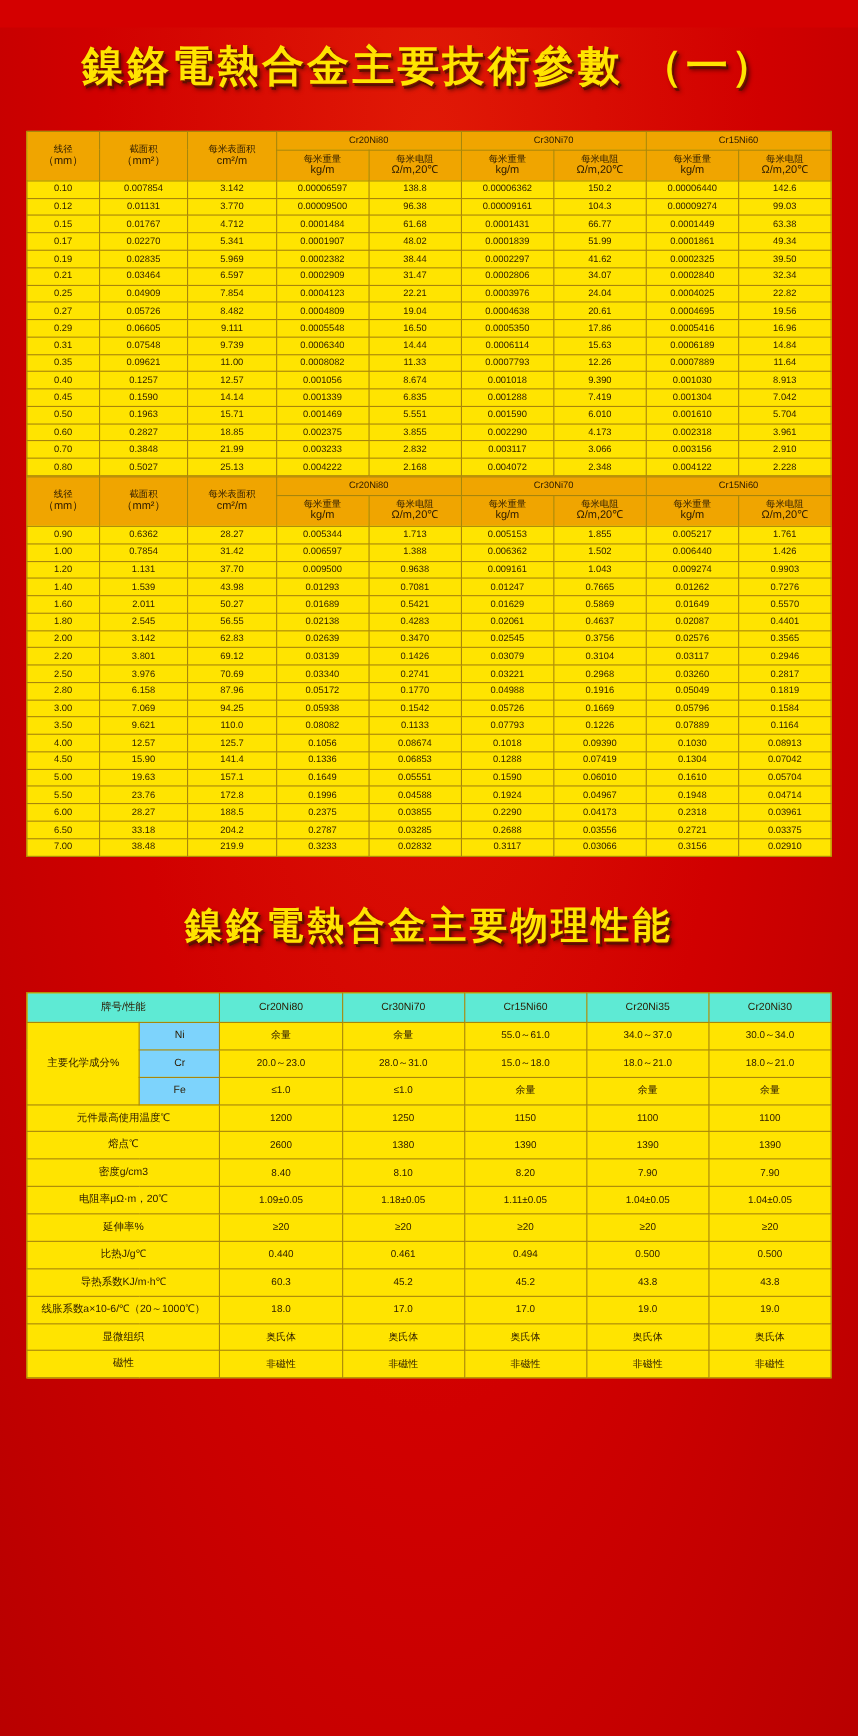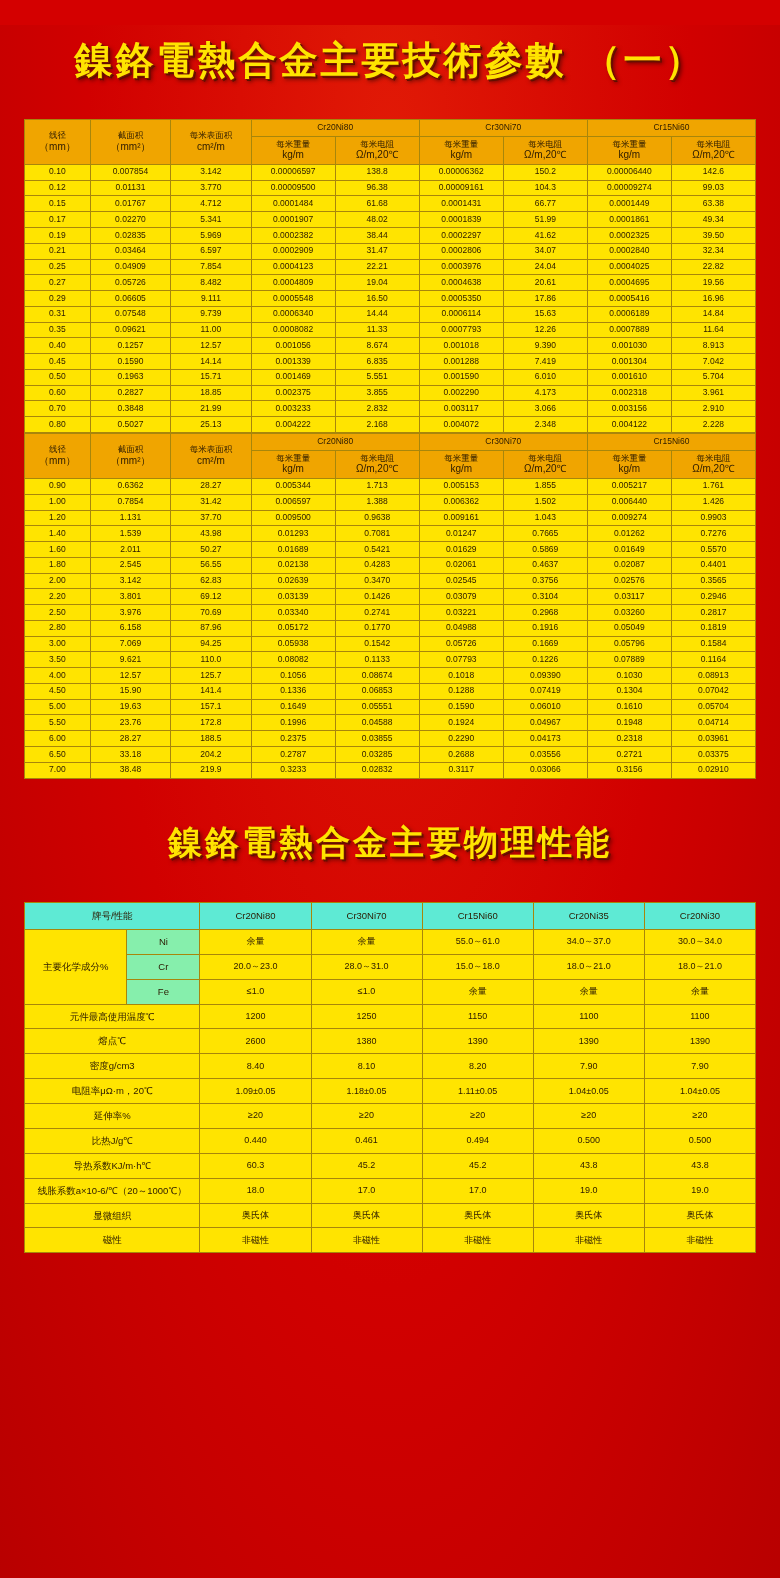--- a/index.html
+++ b/index.html
@@ -96,21 +96,21 @@
     font-weight: normal;
     font-size: 9.5px;
     padding: 7px 2px;
   }
   table.phys td.rowlabel {
     background: #ffe400;
     font-size: 9.5px;
     padding: 6px 8px;
   }
   table.phys td.sublabel {
-    background: #86efac;
+    background: #7dd3fc;
     font-size: 9.5px;
     width: 60px;
   }
   .bottom-pad { height: 18px; }
 </style>
 </head>
 <body>
 
 <div class="page">
 

